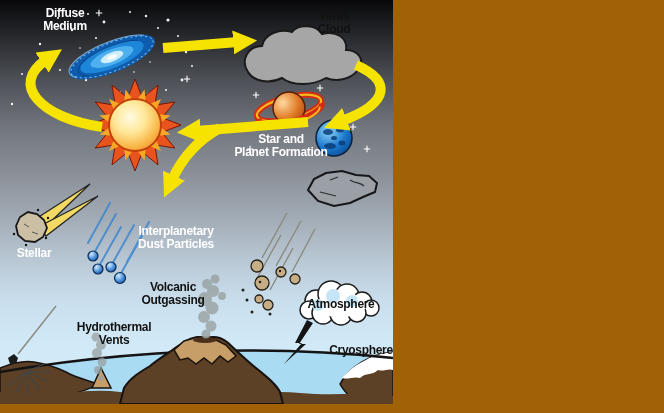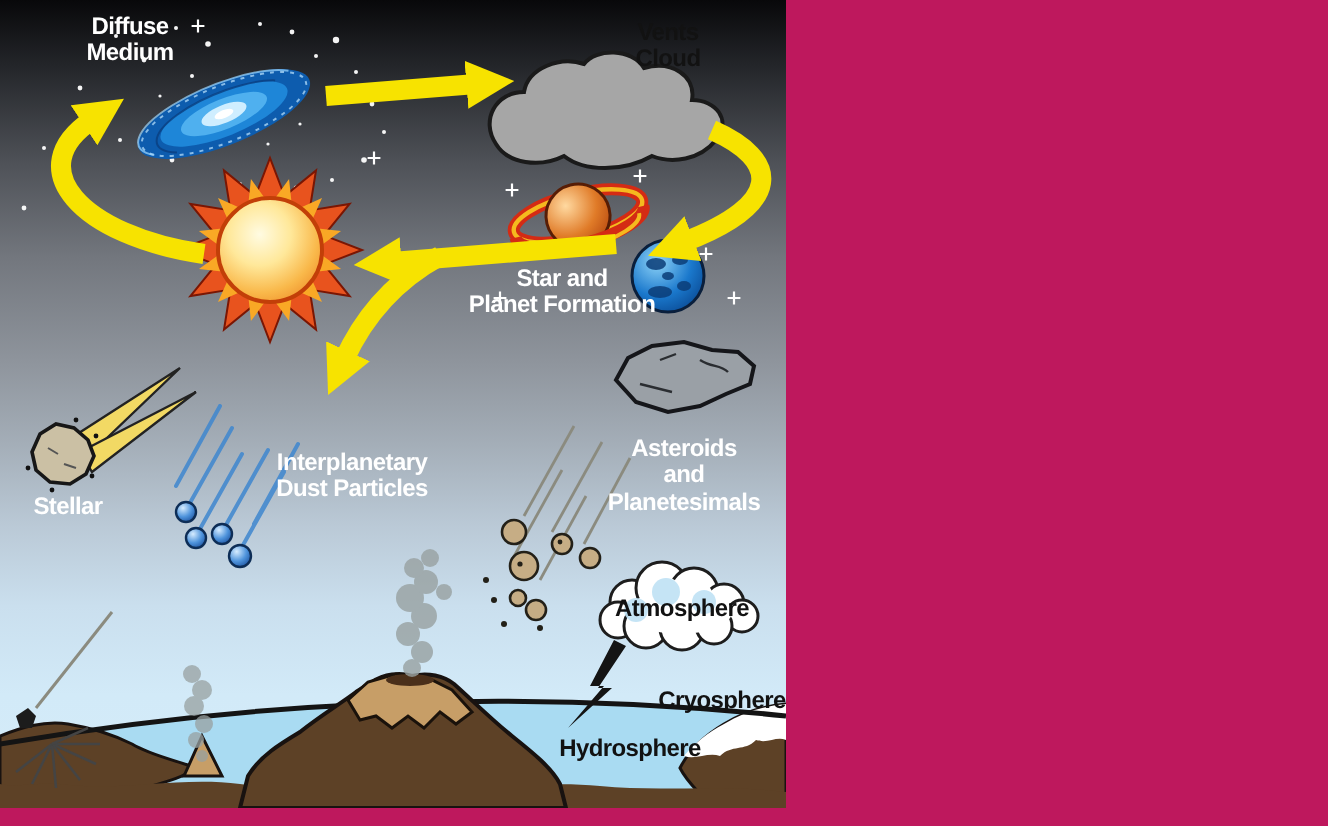--- a/index.html
+++ b/index.html
@@ -1,16 +1,16 @@
 <!DOCTYPE html>
 <html style="--arrow: #f7e300; --space-dark: #08080a; --sky-light: #d5ecf9; --galaxy-blue: #1e86d8; --cloud-gray: #a6a6a6; --flame-red: #e8531e; --flame-orange: #f9a825; --land-brown: #5d4126; --water-blue: #a9dbf2; --dust-blue: #3f87cf; --rock-tan: #c6ad85; --asteroid-gray: #9aa0a6; --smoke-gray: #98a1a1; --ice-white: #ffffff;"><head>
 <meta charset="utf-8">
 <style>
   html,body{margin:0;padding:0;background:#000;}
-  .stage{position:relative;width:664px;height:413px;background:#be185d;overflow:hidden;
+  .stage{position:relative;width:664px;height:413px;background:#a16207;overflow:hidden;
          font-family:"Liberation Sans",sans-serif;}
   .art{position:absolute;left:0;top:0;width:393px;height:404px;}
   .art svg{position:absolute;left:0;top:0;}
   .label{position:absolute;z-index:5;font-weight:bold;font-size:12px;line-height:1.12;
          letter-spacing:-0.3px;text-align:center;white-space:pre-line;pointer-events:none;}
   .light{color:#ffffff;}
   .dark{color:#121212;}
 </style>
 </head>
 <body>
@@ -294,20 +294,20 @@
 
     <div class="label light" style="left:17px;top:7px;width:96px">Diffuse
 Medium</div>
     <div class="label dark" style="left:292px;top:10px;width:84px">Vents
 Cloud</div>
     <div class="label light" style="left:214px;top:133px;width:134px">Star and
 Planet Formation</div>
     <div class="label light" style="left:0px;top:247px;width:68px">Stellar</div>
     <div class="label light" style="left:115px;top:225px;width:122px">Interplanetary
 Dust Particles</div>
-    <div class="label light" style="left:286px;top:218px;width:112px">Asteroids
-and
-Planetesimals</div>
+    <div class="label dark" style="left:126px;top:281px;width:94px">Volcanic
+Outgassing</div>
     <div class="label dark" style="left:299px;top:298px;width:84px">Atmosphere</div>
     <div class="label dark" style="left:323px;top:344px;width:76px">Cryosphere</div>
-    <div class="label dark" style="left:271px;top:368px;width:88px">Hydrosphere</div>
+    <div class="label dark" style="left:68px;top:321px;width:92px">Hydrothermal
+Vents</div>
   </div>
 </div>
 
 </body></html>

